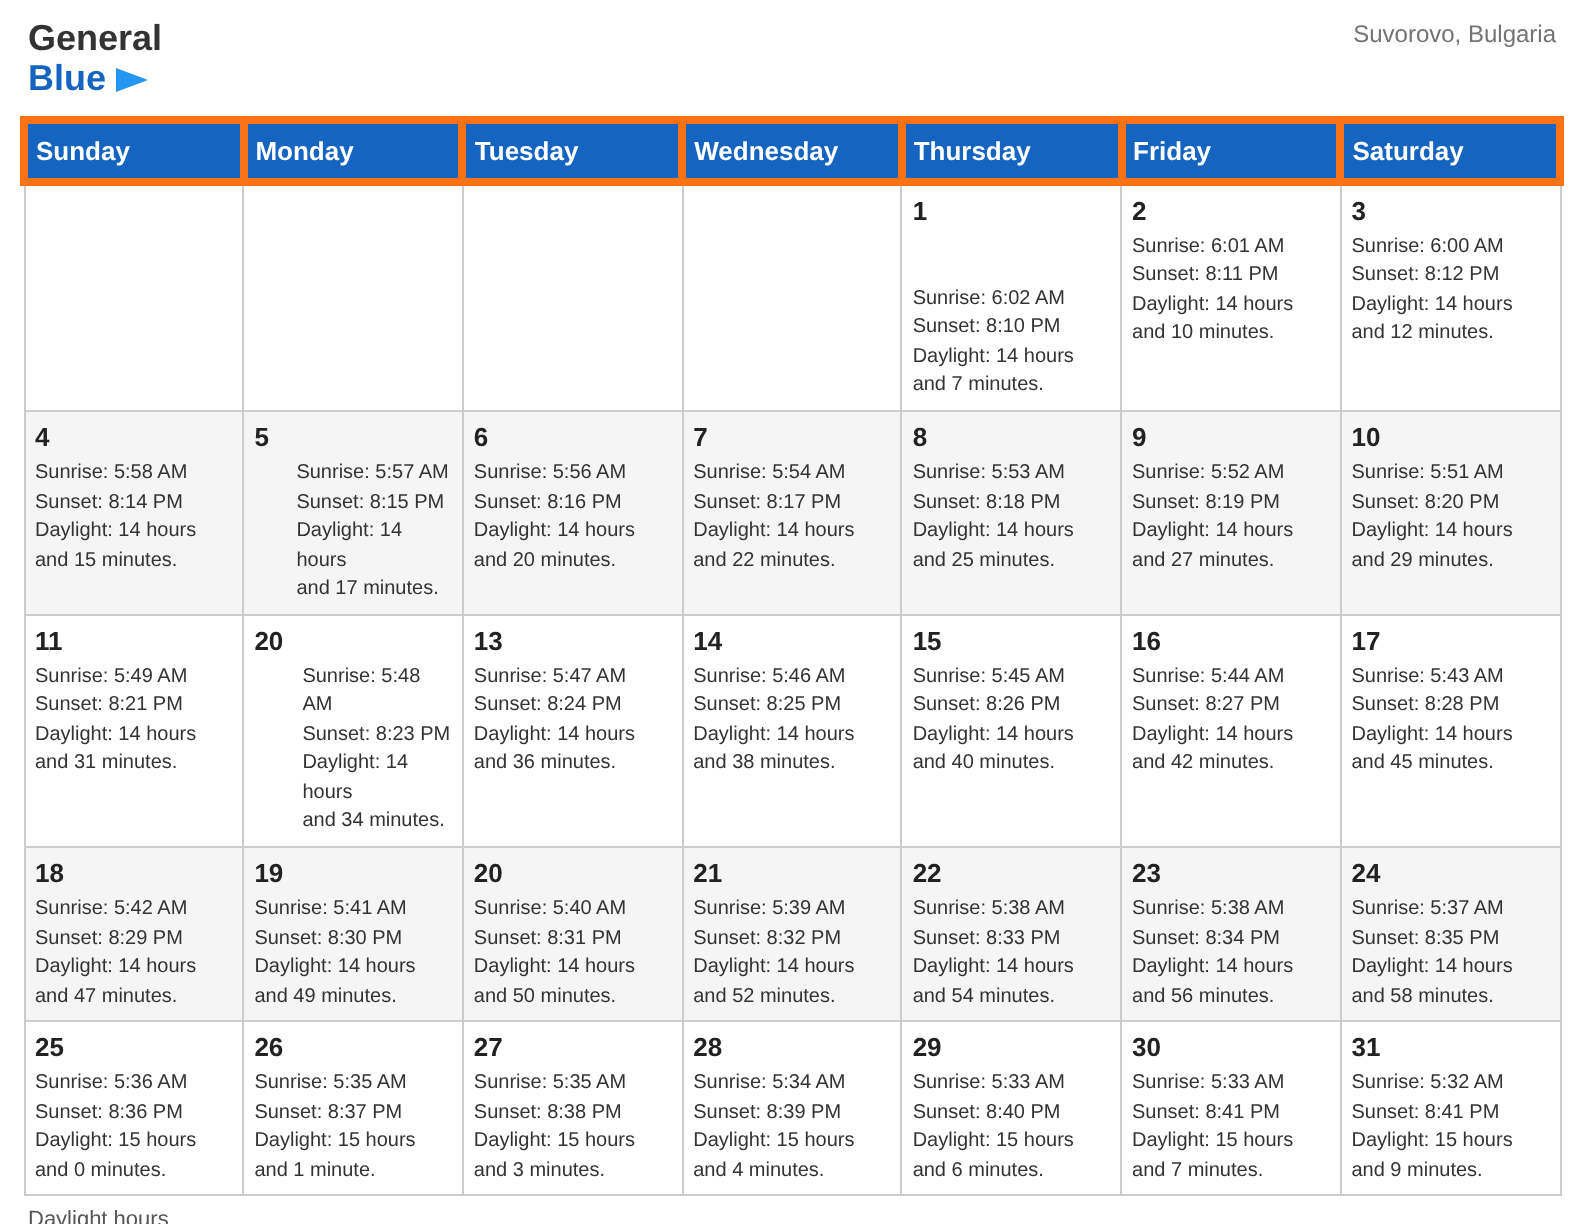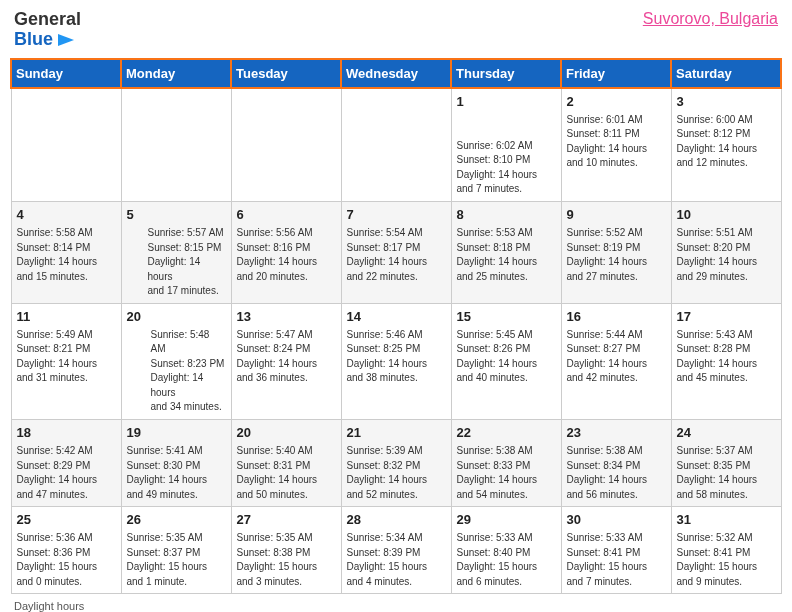--- a/index.html
+++ b/index.html
@@ -21,38 +21,37 @@
     .title-block {
       text-align: right;
     }
     .title-block h1 {
       font-size: 36px;
       font-weight: bold;
       color: #1a1a1a;
       line-height: 1.1;
     }
     .title-block h2 {
-      font-size: 16px;
+      font-size: 12px;
       font-weight: normal;
-      color: #ec4899;
-      text-decoration: underline;
+      color: #737373;
     }
     .calendar {
       width: 100%;
       border-collapse: collapse;
       border: 1px solid #ccc;
     }
     .calendar th {
       background: #1565c0;
       color: #fff;
       font-size: 13px;
       font-weight: bold;
       padding: 6px 4px;
       text-align: left;
-      border: 2px solid #f97316;
+      border: 4px solid #f97316;
     }
     .calendar td {
       width: calc(100% / 7);
       vertical-align: top;
       border: 1px solid #ccc;
       padding: 4px 5px;
       min-height: 80px;
       background: #fff;
       font-size: 10.5px;
       color: #333;

